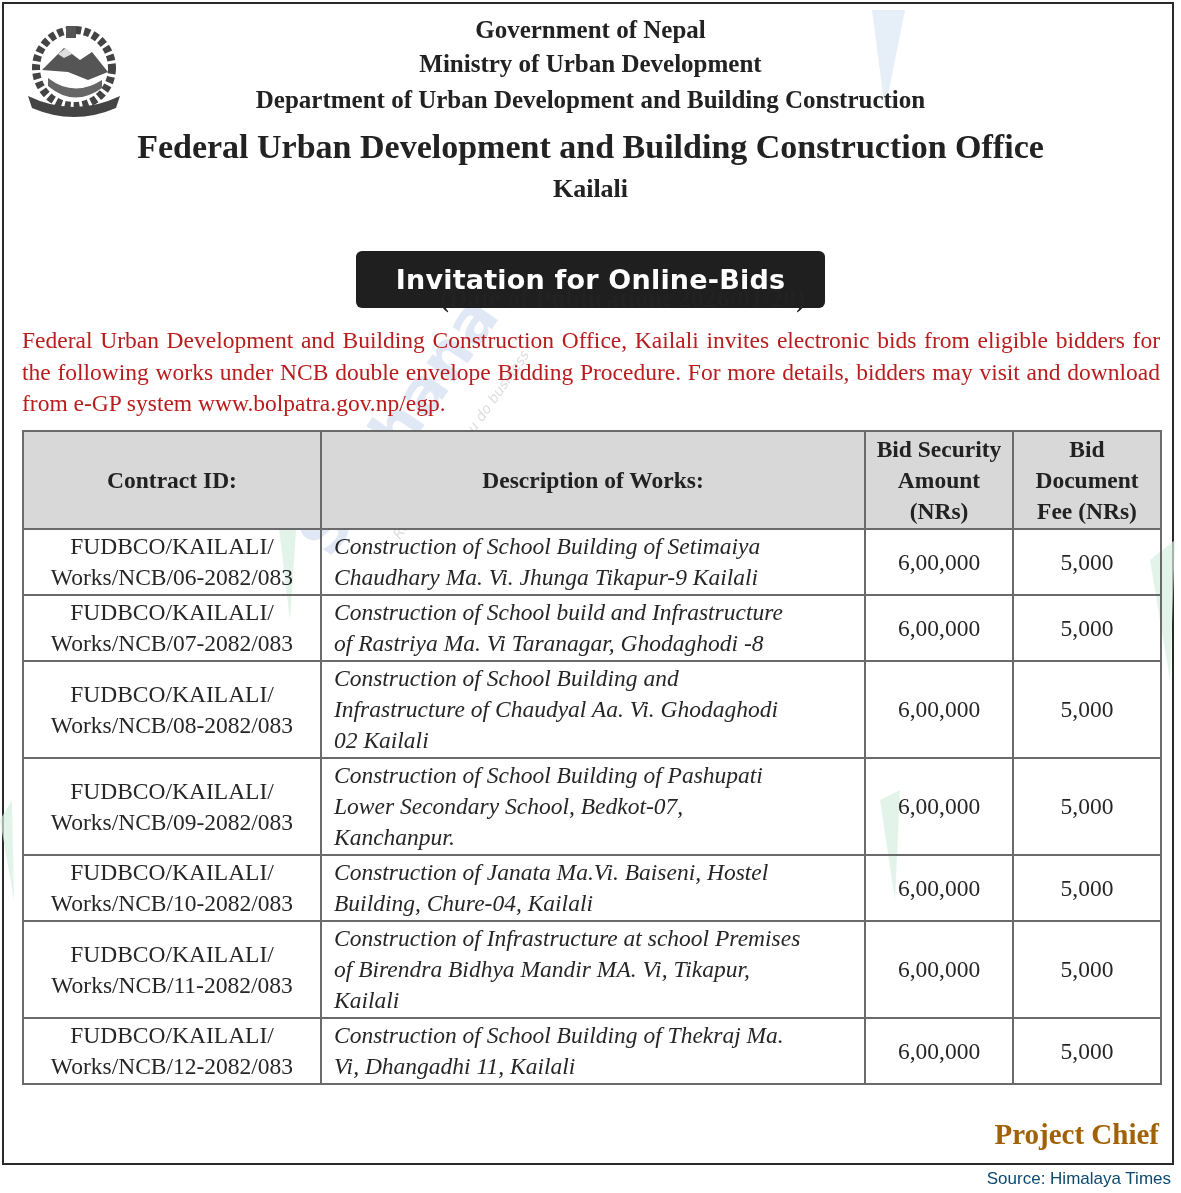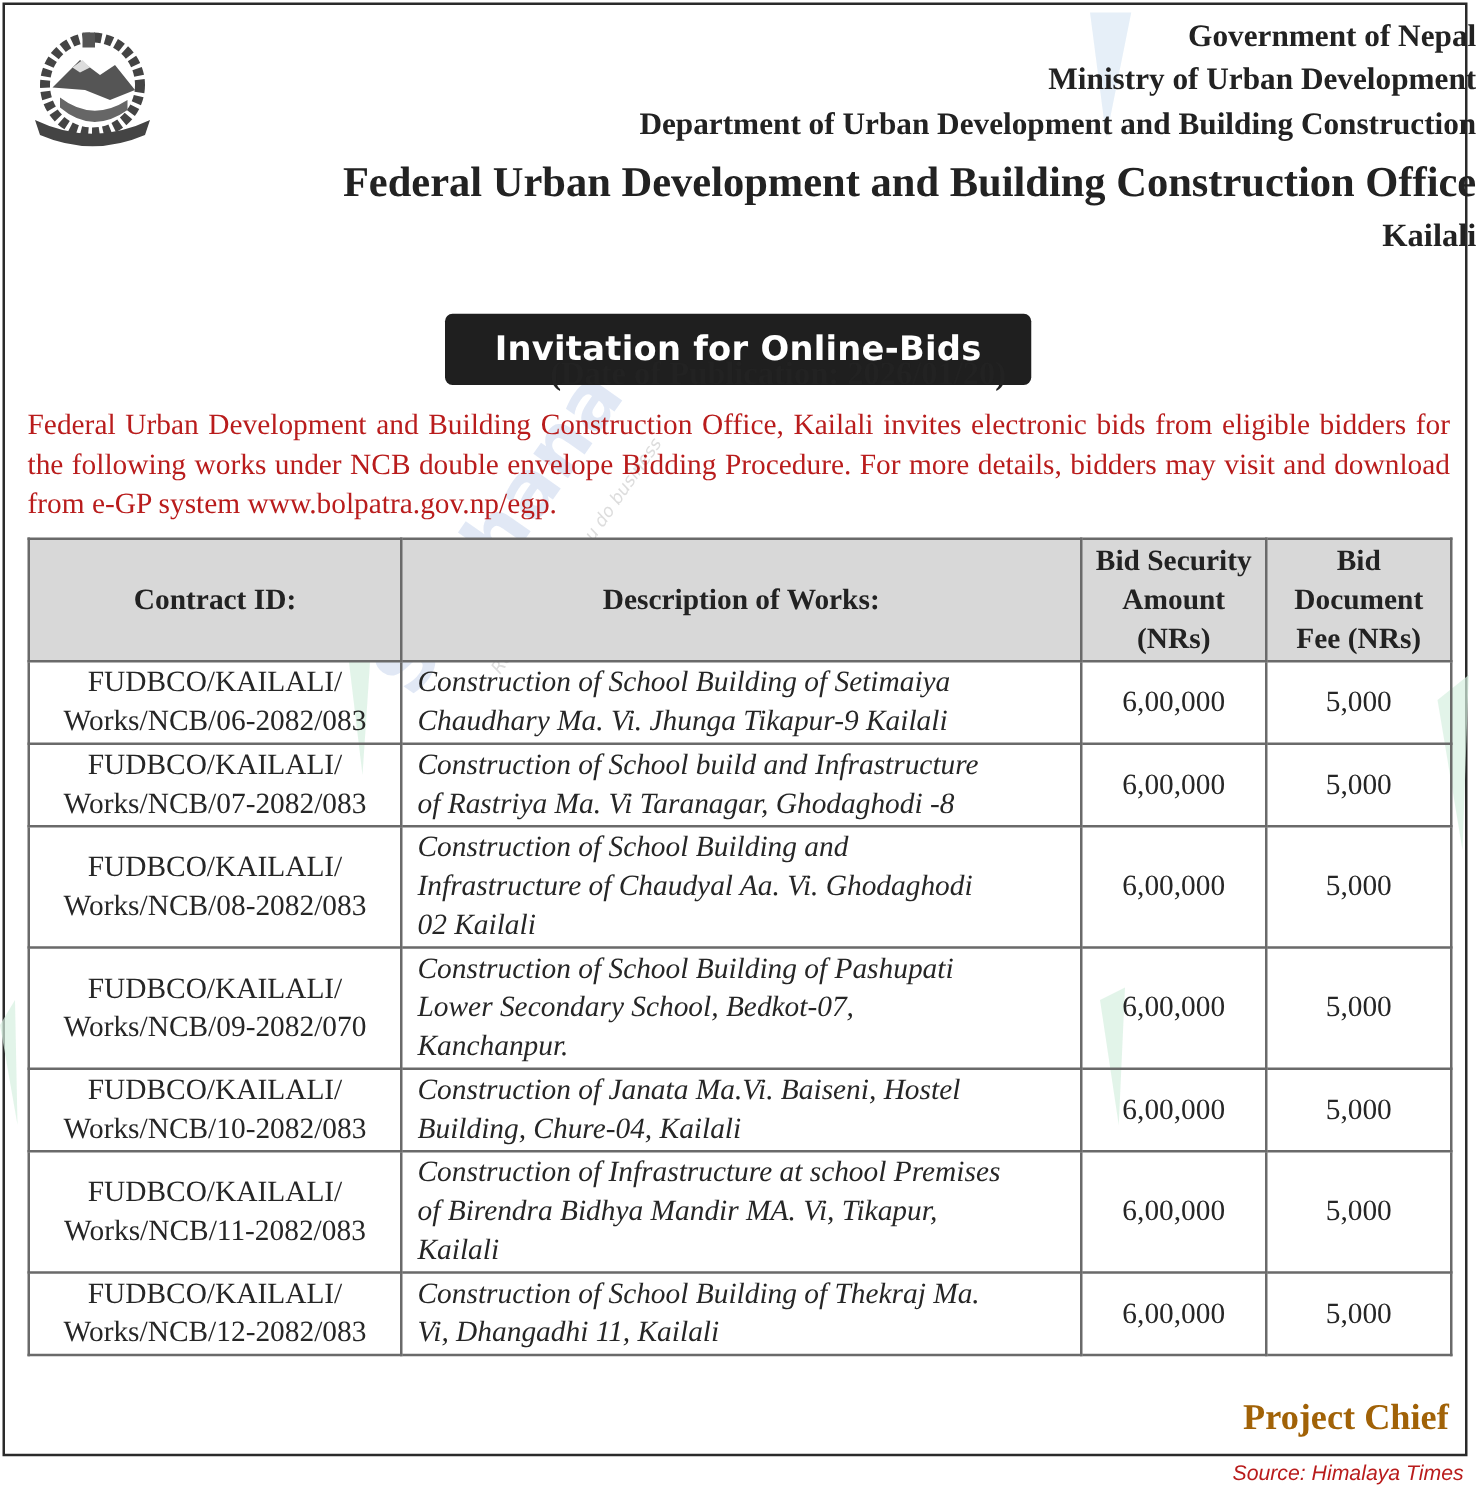--- a/index.html
+++ b/index.html
@@ -1,37 +1,37 @@
 <!DOCTYPE html>
 <html><head>
   <meta charset="utf-8">
   <style>
     html, body { margin: 0; padding: 0; background: #ffffff; }
     body { width: 1181px; height: 1193px; position: relative; overflow: hidden; font-family: "Liberation Serif", "DejaVu Serif", serif; color: #1e1e1e; }
     .frame { position: absolute; left: 2px; top: 2px; width: 1172px; height: 1163px; border: 2px solid #2a2a2a; box-sizing: border-box; background: #fff; }
     .emblem { position: absolute; left: 18px; top: 22px; width: 112px; height: 100px; }
-    .hdr { position: absolute; left: 0; width: 1181px; text-align: right; font-weight: bold; color: #222; }
+    .hdr { position: absolute; left: 0; width: 1181px; text-align: center; font-weight: bold; color: #222; }
     .h1 { top: 16px; font-size: 25px; }
     .h2 { top: 50px; font-size: 25px; }
     .h3 { top: 86px; font-size: 25px; }
     .h4 { top: 128px; font-size: 34px; }
     .h5 { top: 174px; font-size: 26px; }
     .banner { position: absolute; left: 356px; top: 218px; width: 469px; height: 57px; background: #1f1f1f; border-radius: 6px; color: #fff; font-family: "DejaVu Sans", "Liberation Sans", sans-serif; font-weight: bold; font-size: 27px; display: flex; align-items: center; justify-content: center; letter-spacing: 0.2px; margin-top: 33px; }
     .pubdate { position: absolute; left: 0; width: 1181px; top: 284px; text-align: center; font-weight: bold; font-size: 26px; color: #222; padding-left: 32px; }
     .intro { position: absolute; left: 22px; top: 325px; width: 1138px; font-size: 23.5px; line-height: 31.5px; text-align: justify; text-align-last: left; color: #b91c1c; }
     table.bids { position: absolute; left: 22px; top: 430px; width: 1138px; border-collapse: collapse; table-layout: fixed; font-size: 23.5px; color: #262626; }
     table.bids th, table.bids td { border: 2px solid #6a6a6a; padding: 0 10px; line-height: 31px; }
     table.bids th { background: #d8d8d8; font-weight: bold; text-align: center; height: 96px; color: #222; margin-top: 46px; }
     table.bids td.cid { text-align: center; }
     table.bids td.desc { text-align: left; padding-left: 12px; font-style: italic; }
     table.bids td.num { text-align: center; }
     .r2 { height: 66px; }
     .r3 { height: 97px; }
     .signer { position: absolute; right: 22px; top: 1118px; font-weight: bold; font-size: 29px; color: #a16207; }
-    .source { position: absolute; right: 10px; top: 1169px; font-family: "Liberation Sans", "DejaVu Sans", sans-serif; font-style: italic; font-size: 17px; color: #b91c1c; }
+    .source { position: absolute; right: 10px; top: 1169px; font-family: "Liberation Sans", "DejaVu Sans", sans-serif; font-size: 17px; color: #0c4a6e; }
     .wm { position: absolute; pointer-events: none; }
   </style>
 </head>
 <body>
 
 <div class="frame"></div>
 
 <svg class="wm" style="left:0;top:0;" width="1181" height="1193" viewBox="0 0 1181 1193">
   <polygon points="872,10 905,10 885,110" fill="#dbe8f5" opacity="0.7"></polygon>
   <polygon points="278,520 298,500 290,620" fill="#d6efe0" opacity="0.7"></polygon>
@@ -122,21 +122,21 @@
           <div>Construction of School Building and</div>
           <div>Infrastructure of Chaudyal Aa. Vi. Ghodaghodi</div>
           <div>02 Kailali</div>
         </td>
       <td class="num">6,00,000</td>
       <td class="num">5,000</td>
     </tr>
     <tr class="r3">
       <td class="cid">
           <div>FUDBCO/KAILALI/</div>
-          <div>Works/NCB/09-2082/070</div>
+          <div>Works/NCB/09-2082/083</div>
         </td>
       <td class="desc">
           <div>Construction of School Building of Pashupati</div>
           <div>Lower Secondary School, Bedkot-07,</div>
           <div>Kanchanpur.</div>
         </td>
       <td class="num">6,00,000</td>
       <td class="num">5,000</td>
     </tr>
     <tr class="r2">

